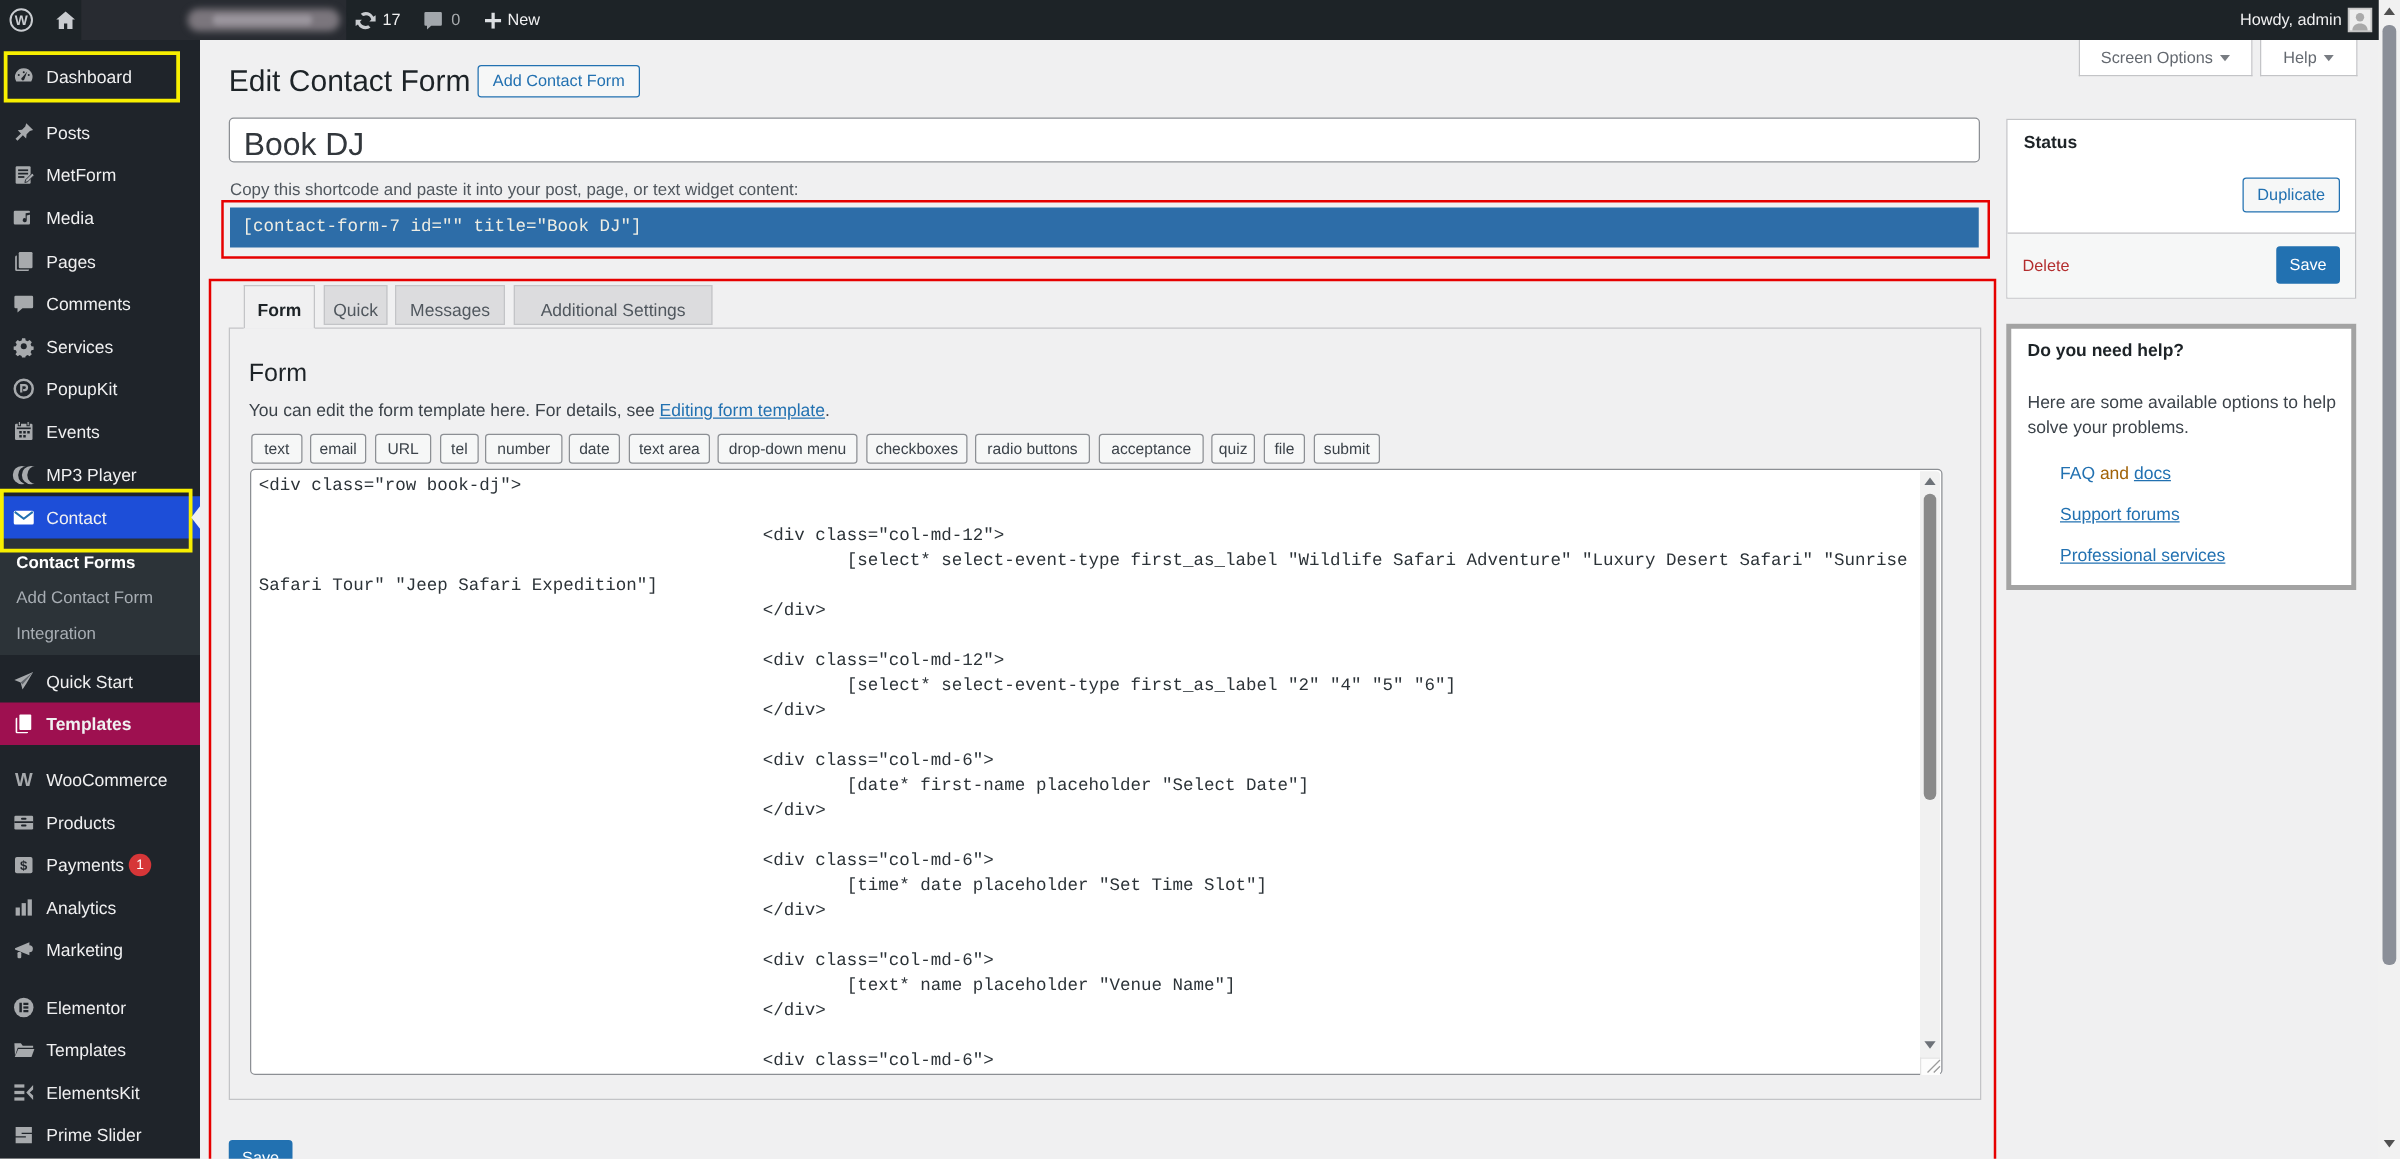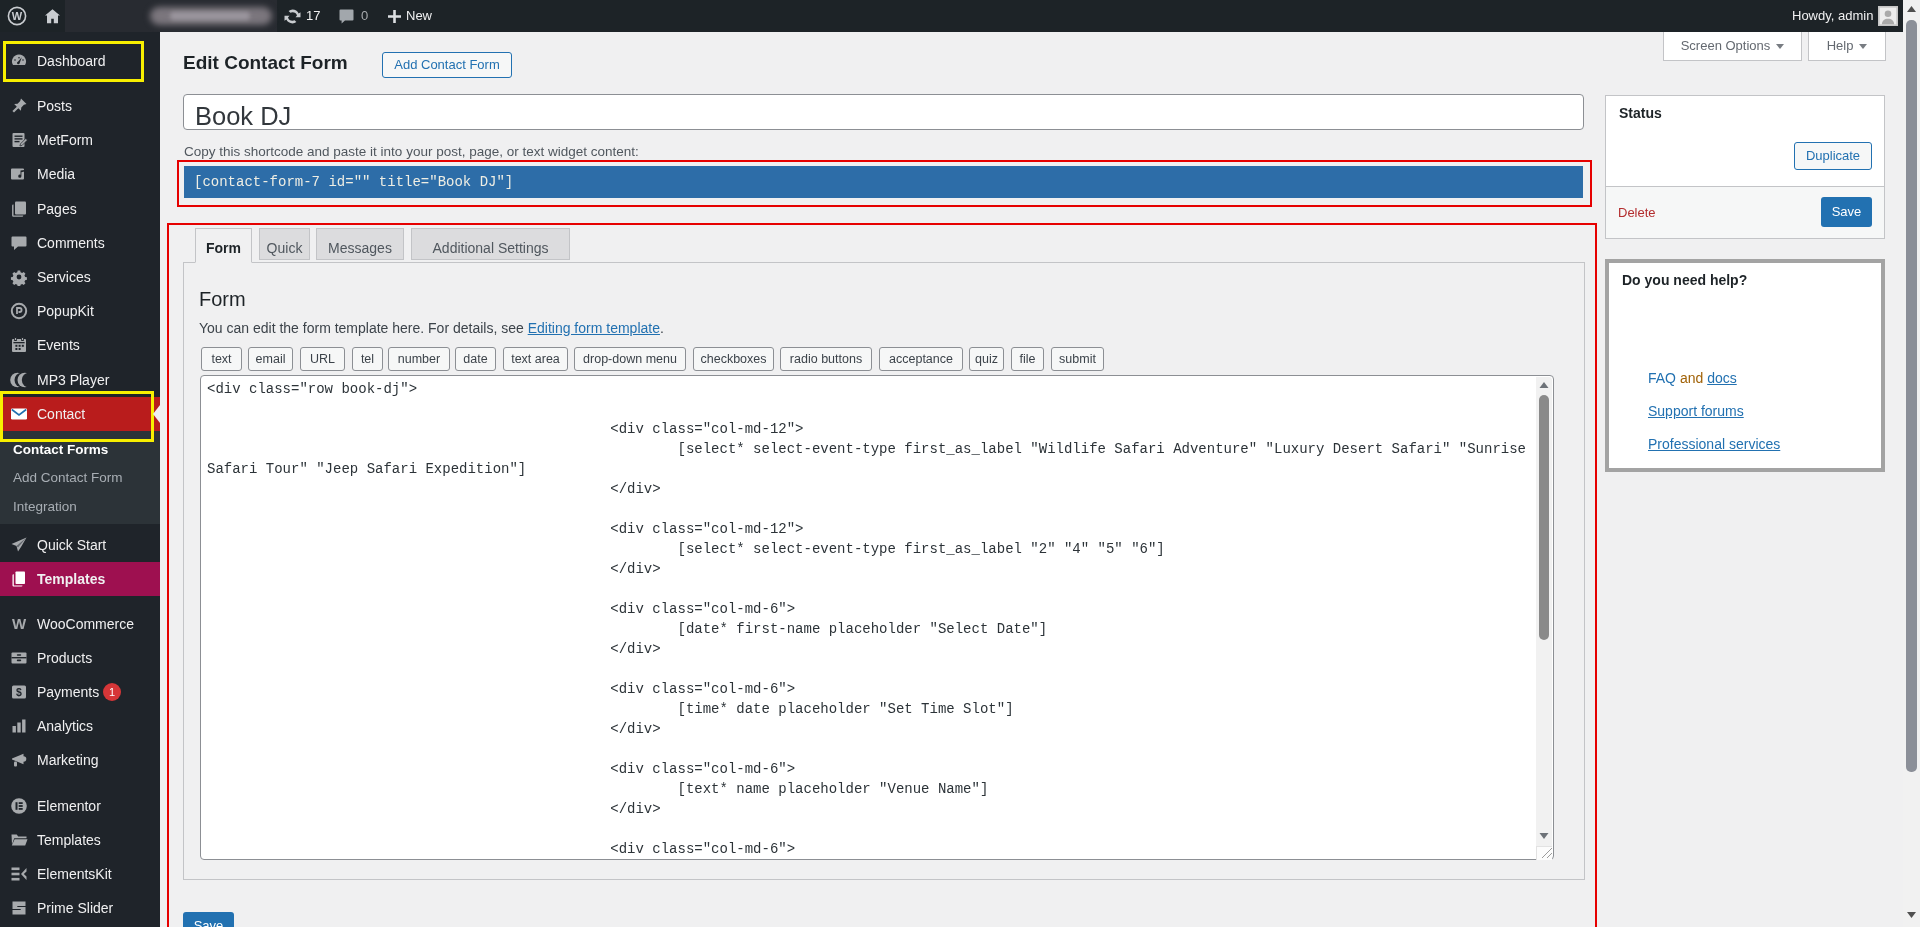--- a/index.html
+++ b/index.html
@@ -7,29 +7,29 @@
 body { background:#f0f0f1; font-family:"Liberation Sans", sans-serif; position:relative; }
 .abs { position:absolute; }
 
 #adminbar { position:absolute; left:0; top:0; width:1920px; height:32px; background:#1d2327; z-index:50; }
 #adminbar .it { position:absolute; top:0; height:32px; color:#f0f0f1; font-size:13px; line-height:32px; }
 
 #sidebar { position:absolute; left:0; top:32px; width:160px; height:895px; background:#1f242a; z-index:40; }
 .mi { position:absolute; left:0; width:160px; height:34px; color:#f0f0f1; font-size:14px; }
 .mi .ic { position:absolute; left:10px; top:8px; width:18px; height:18px; }
 .mi .tx { position:absolute; left:37px; top:0; line-height:34px; white-space:nowrap; }
-.mi.active-blue { background:#b91c1c; }
+.mi.active-blue { background:#1d4ed8; }
 .mi.active-pink { background:#9e1050; font-weight:bold; }
 #submenu { position:absolute; left:0; top:399px; width:160px; height:93px; background:#2c3338; }
 .smi { position:absolute; left:0; width:160px; height:29px; color:#a8aeb4; font-size:13.5px; }
 .smi .tx { position:absolute; left:13px; line-height:29px; white-space:nowrap; }
 .smi.cur { color:#fff; font-weight:bold; }
 #notch { position:absolute; left:153px; top:405px; z-index:46; width:0; height:0; border-top:9px solid transparent; border-bottom:9px solid transparent; border-right:7px solid #f0f0f1; }
 
-#h1 { position:absolute; left:183px; top:52px; font-size:19px; color:#1d2327; font-weight:700; }
+#h1 { position:absolute; left:183px; top:52px; font-size:24px; color:#1d2327; font-weight:400; }
 #addbtn { position:absolute; left:382px; top:52px; width:130px; height:26px; background:#f6f7f7; border:1px solid #2271b1; border-radius:3px; color:#2271b1; font-size:13px; text-align:center; line-height:24px; }
 #titleinput { position:absolute; left:183px; top:94px; width:1401px; height:36px; background:#fff; border:1px solid #8c8f94; border-radius:4px; font-size:25.5px; color:#32373c; line-height:42px; padding-left:11px; }
 #copylabel { position:absolute; left:184px; top:144px; font-size:13.5px; color:#50575e; }
 #redbox1 { position:absolute; left:177px; top:160px; width:1415px; height:47px; border:2px solid #e60000; z-index:30; }
 #bluebar { position:absolute; left:184px; top:166px; width:1399px; height:32px; background:#2d6da8; color:#efeee4; font-family:"Liberation Mono", monospace; font-size:14px; line-height:32px; padding-left:10px; }
 #redbox2 { position:absolute; left:167px; top:223px; width:1430px; height:720px; border:2px solid #e60000; z-index:30; }
 
 .tab { position:absolute; top:228px; height:32px; background:#dcdcde; border:1px solid #c3c4c7; color:#50575e; font-size:14px; text-align:center; line-height:38px; }
 .tab.active { background:#f0f0f1; border-bottom:1px solid #f0f0f1; height:35px; color:#1d2327; font-weight:bold; z-index:5; }
 #panel { position:absolute; left:183px; top:262px; width:1402px; height:618px; background:#f0f0f1; border:1px solid #c3c4c7; }
@@ -364,20 +364,21 @@
 <div id="statusbox">
     <h3>Status</h3>
     <div id="dupbtn">Duplicate</div>
     <div id="statusfoot">
       <div id="delete">Delete</div>
       <div id="save2">Save</div>
     </div>
   </div>
 <div id="helpbox">
     <h3>Do you need help?</h3>
+    <div id="helppara">Here are some available options to help solve your problems.</div>
     <div class="helplink" style="top:107px;text-decoration:none;"><span style="">FAQ</span> <span style="color:#a16207;text-decoration:none;">and</span> <span style="text-decoration:underline;">docs</span></div>
     <div class="helplink" style="top:140px;">Support forums</div>
     <div class="helplink" style="top:173px;">Professional services</div>
   </div>
 <div id="winsb">
     <div class="thumb"></div>
     <svg class="sbarr" style="top:2px" width="17" height="14">
       <path d="M8.5 4 13 10H4z" fill="#505050"></path>
     </svg>
     <svg class="sbarr" style="bottom:2px" width="17" height="14">

